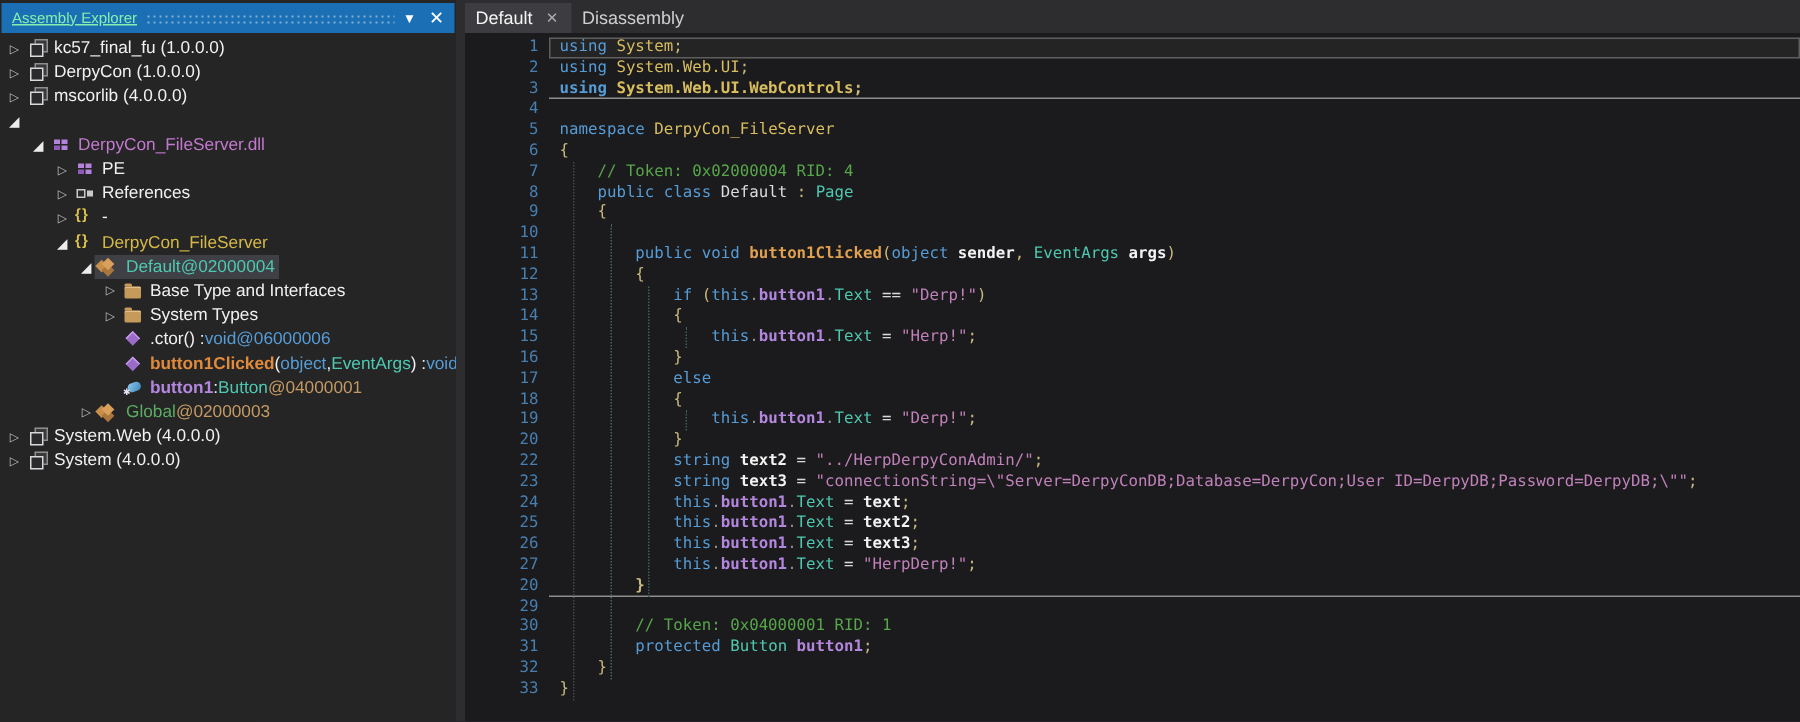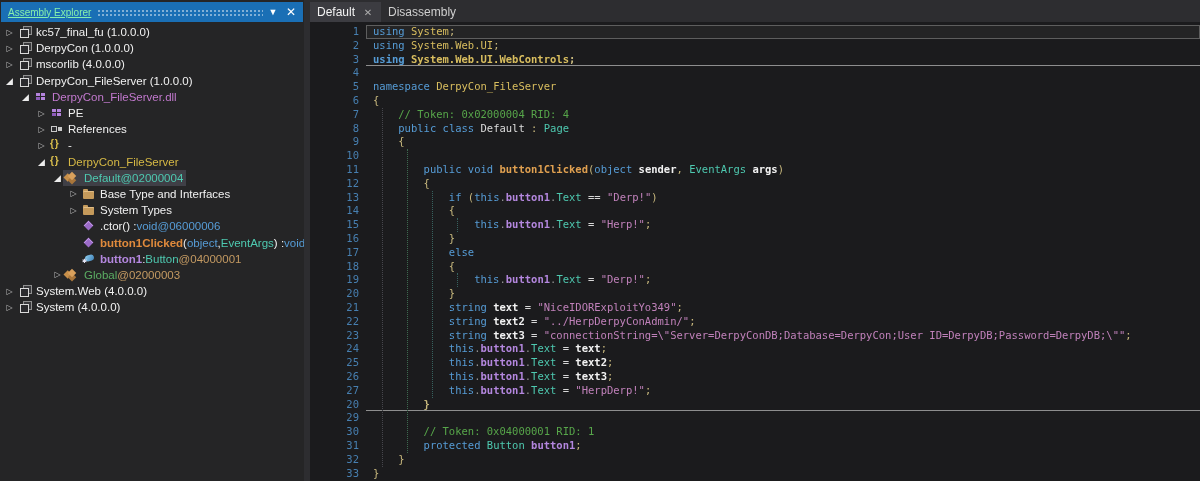--- a/index.html
+++ b/index.html
@@ -111,24 +111,20 @@
         </div>
         <div class="trow" style="padding-left: 4px;">
           <span class="arrow">▷</span>
           <span class="lblbox">
             <span class="ticon ticon-assembly"></span>
             <span class="tt-w">mscorlib (4.0.0.0)</span>
           </span>
         </div>
         <div class="trow" style="padding-left: 4px;">
           <span class="arrow exp">◢</span>
-          <span class="lblbox">
-            <span class="ticon ticon-assembly"></span>
-            <span class="tt-w">DerpyCon_FileServer (1.0.0.0)</span>
-          </span>
         </div>
         <div class="trow" style="padding-left: 20px;">
           <span class="arrow exp">◢</span>
           <span class="lblbox">
             <span class="ticon ticon-module"></span>
             <span class="tt-mod">DerpyCon_FileServer.dll</span>
           </span>
         </div>
         <div class="trow" style="padding-left: 36px;">
           <span class="arrow">▷</span>
@@ -263,21 +259,20 @@
         <div class="cline"><span class="lnum">11</span><span class="ctext"><span class="tk-w">        </span><span class="tk-k">public</span><span class="tk-w"> </span><span class="tk-k">void</span><span class="tk-w"> </span><span class="tk-m">button1Clicked</span><span class="tk-pu">(</span><span class="tk-k">object</span><span class="tk-w"> </span><span class="tk-l">sender</span><span class="tk-pu">,</span><span class="tk-w"> </span><span class="tk-t">EventArgs</span><span class="tk-w"> </span><span class="tk-l">args</span><span class="tk-pu">)</span></span></div>
         <div class="cline"><span class="lnum">12</span><span class="ctext"><span class="tk-w">        </span><span class="tk-pu">{</span></span></div>
         <div class="cline"><span class="lnum">13</span><span class="ctext"><span class="tk-w">            </span><span class="tk-k">if</span><span class="tk-w"> </span><span class="tk-pu">(</span><span class="tk-k">this</span><span class="tk-d">.</span><span class="tk-f">button1</span><span class="tk-d">.</span><span class="tk-p">Text</span><span class="tk-w"> </span><span class="tk-o">==</span><span class="tk-w"> </span><span class="tk-s">"Derp!"</span><span class="tk-pu">)</span></span></div>
         <div class="cline"><span class="lnum">14</span><span class="ctext"><span class="tk-w">            </span><span class="tk-pu">{</span></span></div>
         <div class="cline"><span class="lnum">15</span><span class="ctext"><span class="tk-w">                </span><span class="tk-k">this</span><span class="tk-d">.</span><span class="tk-f">button1</span><span class="tk-d">.</span><span class="tk-p">Text</span><span class="tk-w"> </span><span class="tk-o">=</span><span class="tk-w"> </span><span class="tk-s">"Herp!"</span><span class="tk-pu">;</span></span></div>
         <div class="cline"><span class="lnum">16</span><span class="ctext"><span class="tk-w">            </span><span class="tk-pu">}</span></span></div>
         <div class="cline"><span class="lnum">17</span><span class="ctext"><span class="tk-w">            </span><span class="tk-k">else</span></span></div>
         <div class="cline"><span class="lnum">18</span><span class="ctext"><span class="tk-w">            </span><span class="tk-pu">{</span></span></div>
         <div class="cline"><span class="lnum">19</span><span class="ctext"><span class="tk-w">                </span><span class="tk-k">this</span><span class="tk-d">.</span><span class="tk-f">button1</span><span class="tk-d">.</span><span class="tk-p">Text</span><span class="tk-w"> </span><span class="tk-o">=</span><span class="tk-w"> </span><span class="tk-s">"Derp!"</span><span class="tk-pu">;</span></span></div>
         <div class="cline"><span class="lnum">20</span><span class="ctext"><span class="tk-w">            </span><span class="tk-pu">}</span></span></div>
-        <div class="cline"><span class="lnum">21</span><span class="ctext"><span class="tk-w">            </span><span class="tk-k">string</span><span class="tk-w"> </span><span class="tk-l">text</span><span class="tk-w"> </span><span class="tk-o">=</span><span class="tk-w"> </span><span class="tk-s">"NiceIDORExploitYo349"</span><span class="tk-pu">;</span></span></div>
         <div class="cline"><span class="lnum">22</span><span class="ctext"><span class="tk-w">            </span><span class="tk-k">string</span><span class="tk-w"> </span><span class="tk-l">text2</span><span class="tk-w"> </span><span class="tk-o">=</span><span class="tk-w"> </span><span class="tk-s">"../HerpDerpyConAdmin/"</span><span class="tk-pu">;</span></span></div>
         <div class="cline"><span class="lnum">23</span><span class="ctext"><span class="tk-w">            </span><span class="tk-k">string</span><span class="tk-w"> </span><span class="tk-l">text3</span><span class="tk-w"> </span><span class="tk-o">=</span><span class="tk-w"> </span><span class="tk-s">"connectionString=\"Server=DerpyConDB;Database=DerpyCon;User ID=DerpyDB;Password=DerpyDB;\""</span><span class="tk-pu">;</span></span></div>
         <div class="cline"><span class="lnum">24</span><span class="ctext"><span class="tk-w">            </span><span class="tk-k">this</span><span class="tk-d">.</span><span class="tk-f">button1</span><span class="tk-d">.</span><span class="tk-p">Text</span><span class="tk-w"> </span><span class="tk-o">=</span><span class="tk-w"> </span><span class="tk-l">text</span><span class="tk-pu">;</span></span></div>
         <div class="cline"><span class="lnum">25</span><span class="ctext"><span class="tk-w">            </span><span class="tk-k">this</span><span class="tk-d">.</span><span class="tk-f">button1</span><span class="tk-d">.</span><span class="tk-p">Text</span><span class="tk-w"> </span><span class="tk-o">=</span><span class="tk-w"> </span><span class="tk-l">text2</span><span class="tk-pu">;</span></span></div>
         <div class="cline"><span class="lnum">26</span><span class="ctext"><span class="tk-w">            </span><span class="tk-k">this</span><span class="tk-d">.</span><span class="tk-f">button1</span><span class="tk-d">.</span><span class="tk-p">Text</span><span class="tk-w"> </span><span class="tk-o">=</span><span class="tk-w"> </span><span class="tk-l">text3</span><span class="tk-pu">;</span></span></div>
         <div class="cline"><span class="lnum">27</span><span class="ctext"><span class="tk-w">            </span><span class="tk-k">this</span><span class="tk-d">.</span><span class="tk-f">button1</span><span class="tk-d">.</span><span class="tk-p">Text</span><span class="tk-w"> </span><span class="tk-o">=</span><span class="tk-w"> </span><span class="tk-s">"HerpDerp!"</span><span class="tk-pu">;</span></span></div>
         <div class="cline underline"><span class="lnum">20</span><span class="ctext"><span class="tk-w">        </span><span class="tk-pu">}</span></span></div>
         <div class="cline"><span class="lnum">29</span><span class="ctext"></span></div>
         <div class="cline"><span class="lnum">30</span><span class="ctext"><span class="tk-w">        </span><span class="tk-c">// Token: 0x04000001 RID: 1</span></span></div>
         <div class="cline"><span class="lnum">31</span><span class="ctext"><span class="tk-w">        </span><span class="tk-k">protected</span><span class="tk-w"> </span><span class="tk-t">Button</span><span class="tk-w"> </span><span class="tk-f">button1</span><span class="tk-pu">;</span></span></div>

